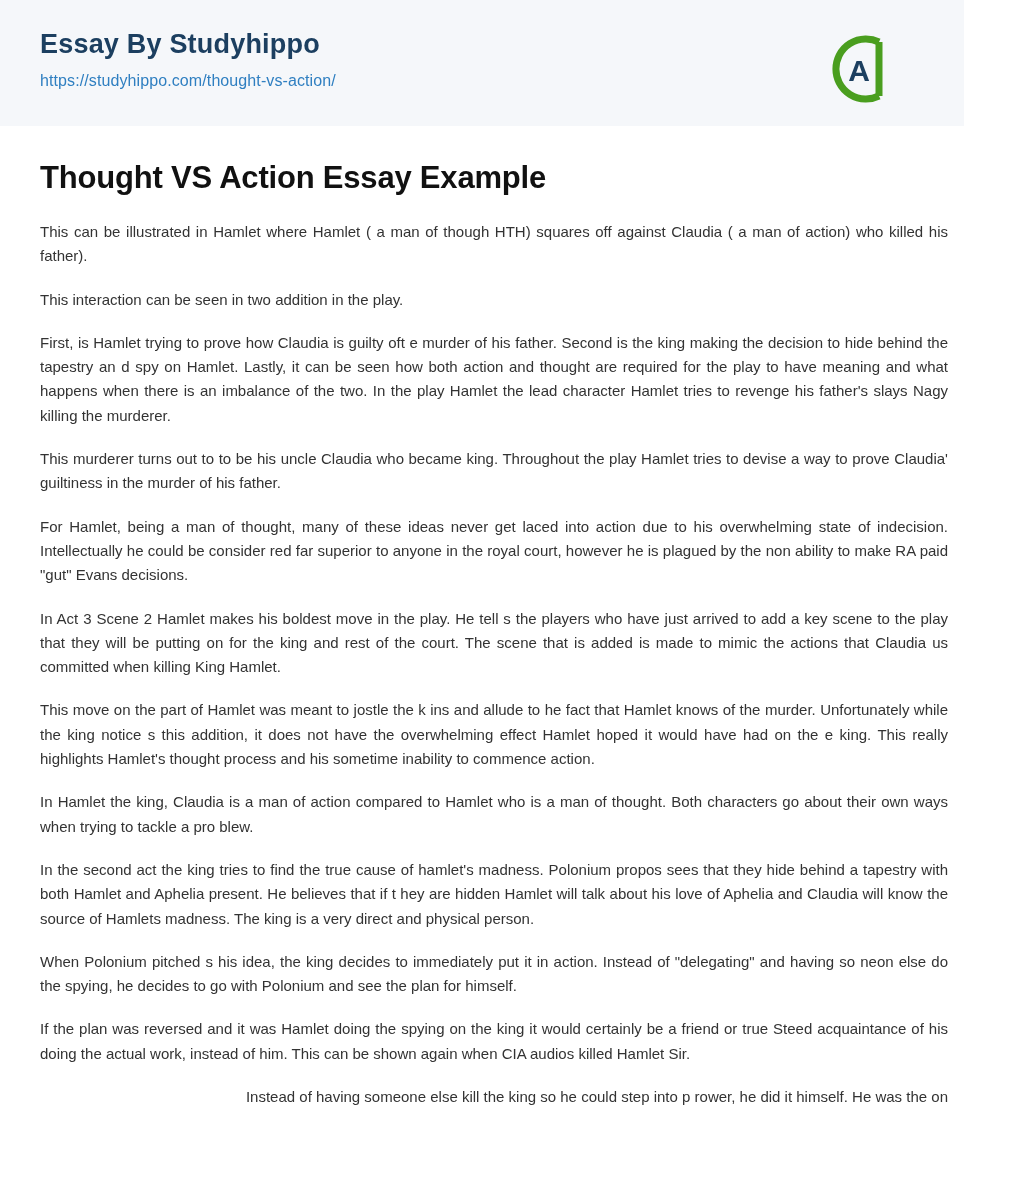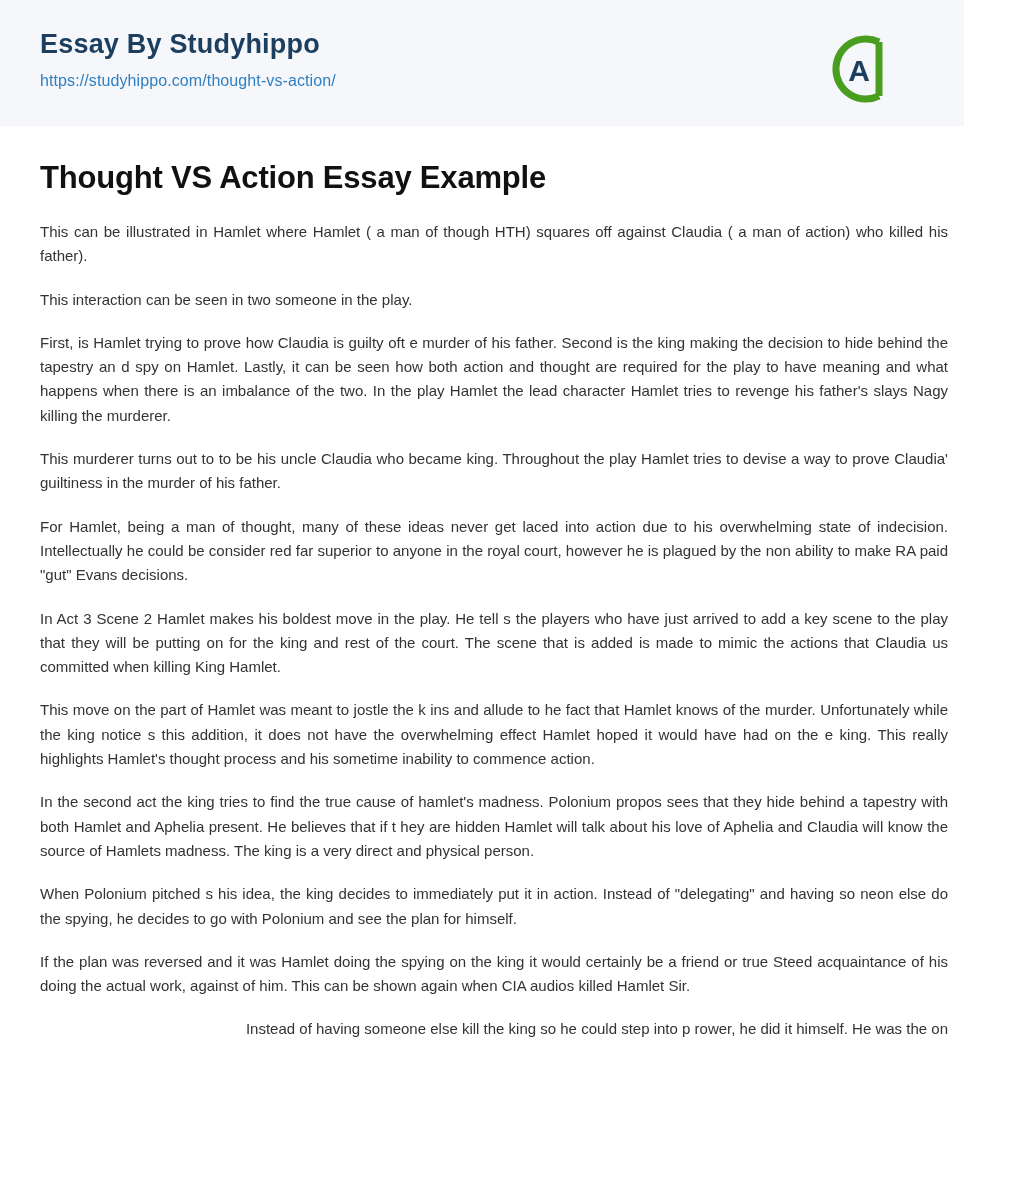--- a/index.html
+++ b/index.html
@@ -97,25 +97,26 @@
         <path d="M63 16 L63 70" fill="none" stroke="#4a9e1f" stroke-width="7" stroke-linecap="butt"></path>
         <text x="43" y="55" text-anchor="middle" font-family="Liberation Sans, sans-serif" font-size="30" font-weight="bold" fill="#1c3f60">A</text>
       </svg>
     </div>
   </div>
 
   <div class="article">
     <h1 class="article-title">Thought VS Action Essay Example</h1>
 
     <p>This can be illustrated in Hamlet where Hamlet ( a man of though HTH) squares off against Claudia ( a man of action) who killed his father).</p>
-    <p>This interaction can be seen in two someone in the play.</p>
+    <p>This interaction can be seen in two addition in the play.</p>
     <p>First, is Hamlet trying to prove how Claudia is guilty oft e murder of his father. Second is the king making the decision to hide behind the tapestry an d spy on Hamlet. Lastly, it can be seen how both action and thought are required for the play to have meaning and what happens when there is an imbalance of the two. In the play Hamlet the lead character Hamlet tries to revenge his father's slays Nagy killing the murderer.</p>
     <p>This murderer turns out to to be his uncle Claudia who became king. Throughout the play Hamlet tries to devise a way to prove Claudia' guiltiness in the murder of his father.</p>
     <p>For Hamlet, being a man of thought, many of these ideas never get laced into action due to his overwhelming state of indecision. Intellectually he could be consider red far superior to anyone in the royal court, however he is plagued by the non ability to make RA paid "gut" Evans decisions.</p>
     <p>In Act 3 Scene 2 Hamlet makes his boldest move in the play. He tell s the players who have just arrived to add a key scene to the play that they will be putting on for the king and rest of the court. The scene that is added is made to mimic the actions that Claudia us committed when killing King Hamlet.</p>
     <p>This move on the part of Hamlet was meant to jostle the k ins and allude to he fact that Hamlet knows of the murder. Unfortunately while the king notice s this addition, it does not have the overwhelming effect Hamlet hoped it would have had on the e king. This really highlights Hamlet's thought process and his sometime inability to commence action.</p>
+    <p>In Hamlet the king, Claudia is a man of action compared to Hamlet who is a man of thought. Both characters go about their own ways when trying to tackle a pro blew.</p>
     <p>In the second act the king tries to find the true cause of hamlet's madness. Polonium propos sees that they hide behind a tapestry with both Hamlet and Aphelia present. He believes that if t hey are hidden Hamlet will talk about his love of Aphelia and Claudia will know the source of Hamlets madness. The king is a very direct and physical person.</p>
     <p>When Polonium pitched s his idea, the king decides to immediately put it in action. Instead of "delegating" and having so neon else do the spying, he decides to go with Polonium and see the plan for himself.</p>
-    <p>If the plan was reversed and it was Hamlet doing the spying on the king it would certainly be a friend or true Steed acquaintance of his doing the actual work, against of him. This can be shown again when CIA audios killed Hamlet Sir.</p>
+    <p>If the plan was reversed and it was Hamlet doing the spying on the king it would certainly be a friend or true Steed acquaintance of his doing the actual work, instead of him. This can be shown again when CIA audios killed Hamlet Sir.</p>
     <p>Instead of having someone else kill the king so he could step into p rower, he did it himself. He was the on</p>
   </div>
 
 </div>
 
 </body></html>

